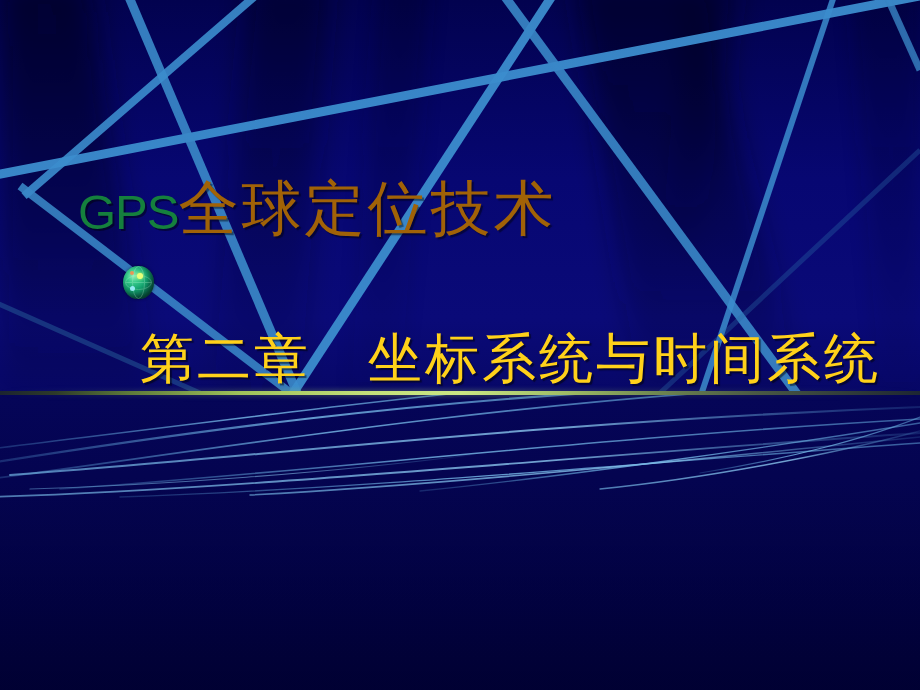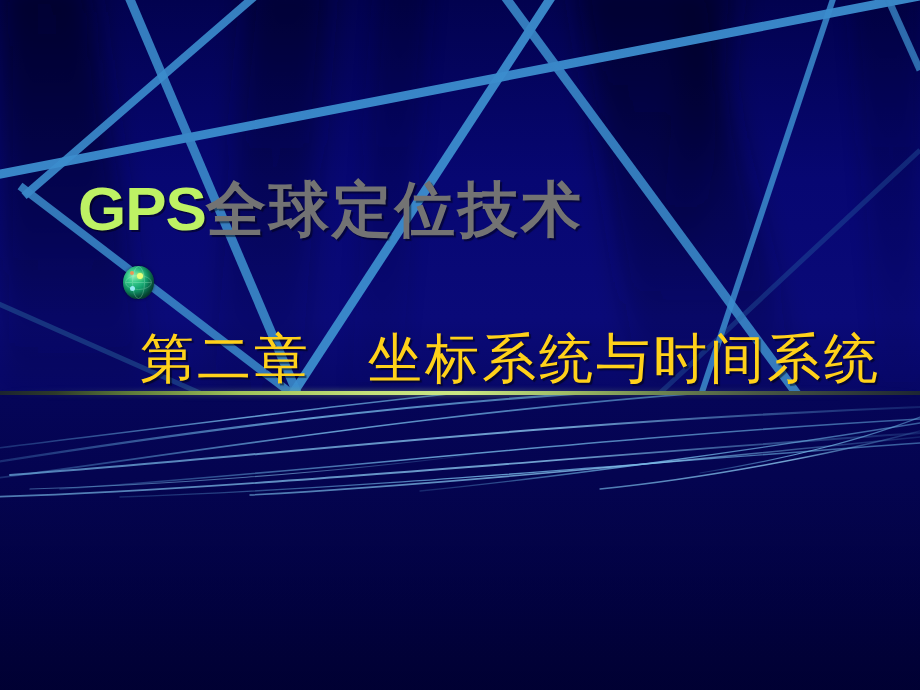--- a/index.html
+++ b/index.html
@@ -108,33 +108,33 @@
 
   .main-title {
     position: absolute;
     left: 78px;
     top: 178px;
     white-space: nowrap;
     line-height: 1;
   }
   .main-title .latin {
     font-family: "Liberation Sans", "DejaVu Sans", sans-serif;
-    font-weight: bold;
-    font-size: 62px;
+    font-weight: normal;
+    font-size: 49px;
     letter-spacing: -1px;
-    color: #bef264;
+    color: #15803d;
     text-shadow: 2px 2px 0 rgba(0,0,0,0.45);
     vertical-align: baseline;
   }
   .main-title .cjk {
     font-family: "DejaVu Serif", "Liberation Serif", serif;
-    font-weight: bold;
+    font-weight: normal;
     font-size: 60px;
     letter-spacing: 3px;
-    color: #737373;
+    color: #a16207;
     text-shadow: 2px 2px 1px rgba(0,0,0,0.45);
     vertical-align: baseline;
   }
 
   
   .globe-bullet {
     position: absolute;
     left: 123px;
     top: 266px;
     width: 31px;

